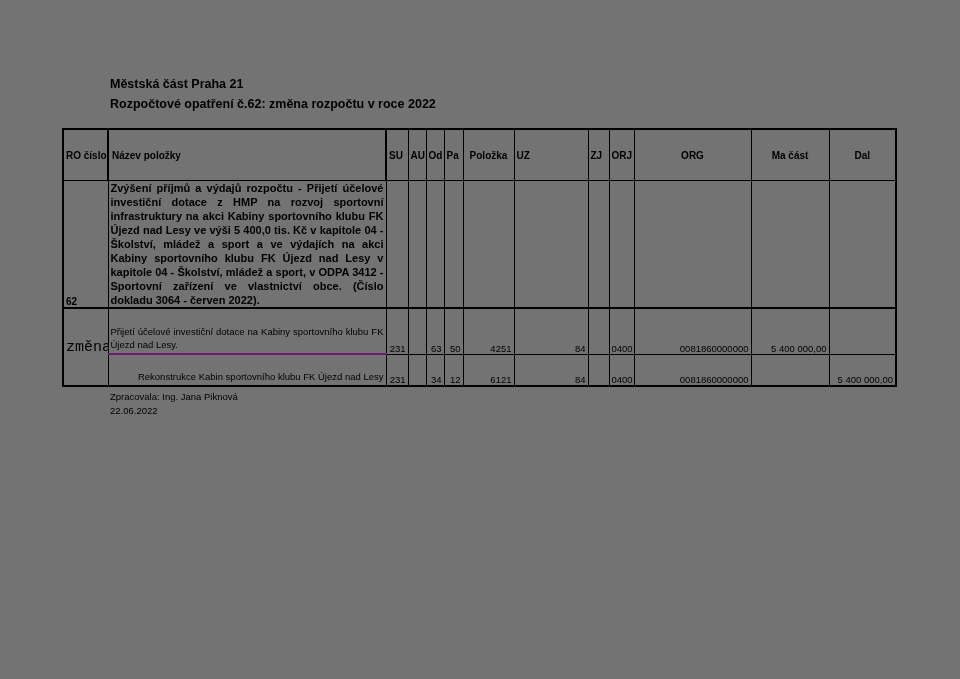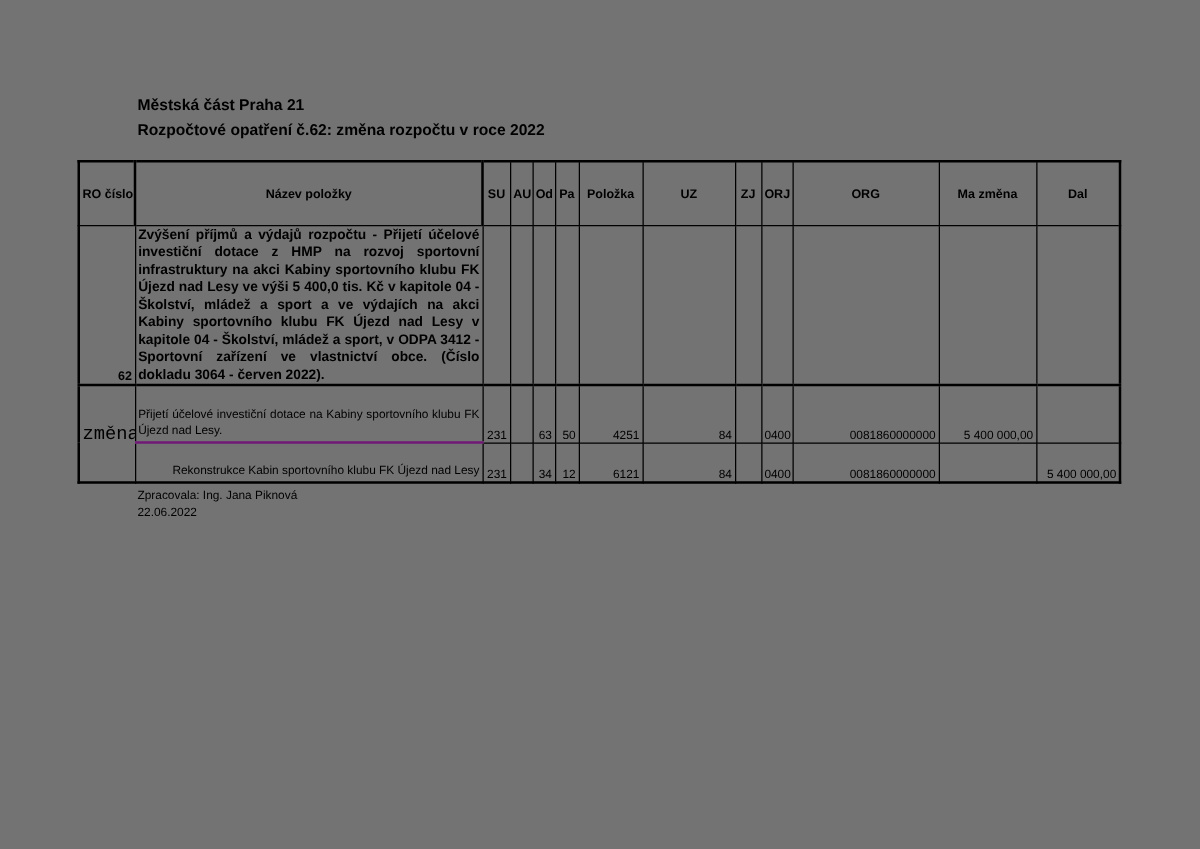--- a/index.html
+++ b/index.html
@@ -29,21 +29,21 @@
   }
   table.budget th, table.budget td {
     border: 1px solid #000;
     padding: 0 2px;
     overflow: hidden;
   }
   thead th {
     font-size: 10px;
     font-weight: bold;
     height: 16px;
-    text-align: center;
+    text-align: left;
     vertical-align: middle;
     border-bottom: 2px solid #000;
     padding: 0 1px;
     white-space: nowrap;
   }
   thead th.c-nazev { border-left: 2px solid #000; border-right: 2px solid #000; padding: 17px 3px; }
   thead th.h-center { text-align: center; }
 
   tr.r1 > td { height: 125px; border-bottom: 2px solid #000; }
   tr.r2 > td { height: 44px; }
@@ -65,21 +65,20 @@
   td.num {
     font-size: 9.5px;
     text-align: right;
     vertical-align: bottom;
     padding: 0 2px 3px 1px;
     white-space: nowrap;
   }
   td.ro-r1 {
     font-size: 10px;
     font-weight: bold;
-    text-align: right;
     vertical-align: bottom;
     padding: 0 2px 2px 1px;
   }
   td.ro-merged {
     font-size: 15px;
     text-align: center;
     vertical-align: middle;
     padding: 0 1px;
     white-space: nowrap;
     font-family: Liberation Mono, monospace;
@@ -121,21 +120,21 @@
         <th class="c-nazev">Název položky</th>
         <th>SU</th>
         <th>AU</th>
         <th>Od</th>
         <th>Pa</th>
         <th class="h-center">Položka</th>
         <th>UZ</th>
         <th>ZJ</th>
         <th>ORJ</th>
         <th class="h-center">ORG</th>
-        <th class="h-center">Ma změna</th>
+        <th class="h-center">Ma část</th>
         <th class="h-center">Dal</th>
       </tr>
     </thead>
     <tbody>
       <tr class="r1">
         <td class="ro-r1">62</td>
         <td class="desc">
           <div class="para">Zvýšení příjmů a výdajů rozpočtu - Přijetí účelové investiční dotace z HMP na rozvoj sportovní infrastruktury na akci Kabiny sportovního klubu FK Újezd nad Lesy ve výši 5 400,0 tis. Kč v kapitole 04 - Školství, mládež a sport a ve výdajích na akci Kabiny sportovního klubu FK Újezd nad Lesy v kapitole 04 - Školství, mládež a sport, v ODPA 3412 - Sportovní zařízení ve vlastnictví obce. (Číslo dokladu 3064 - červen 2022).</div>
         </td>
         <td class="num"></td>

